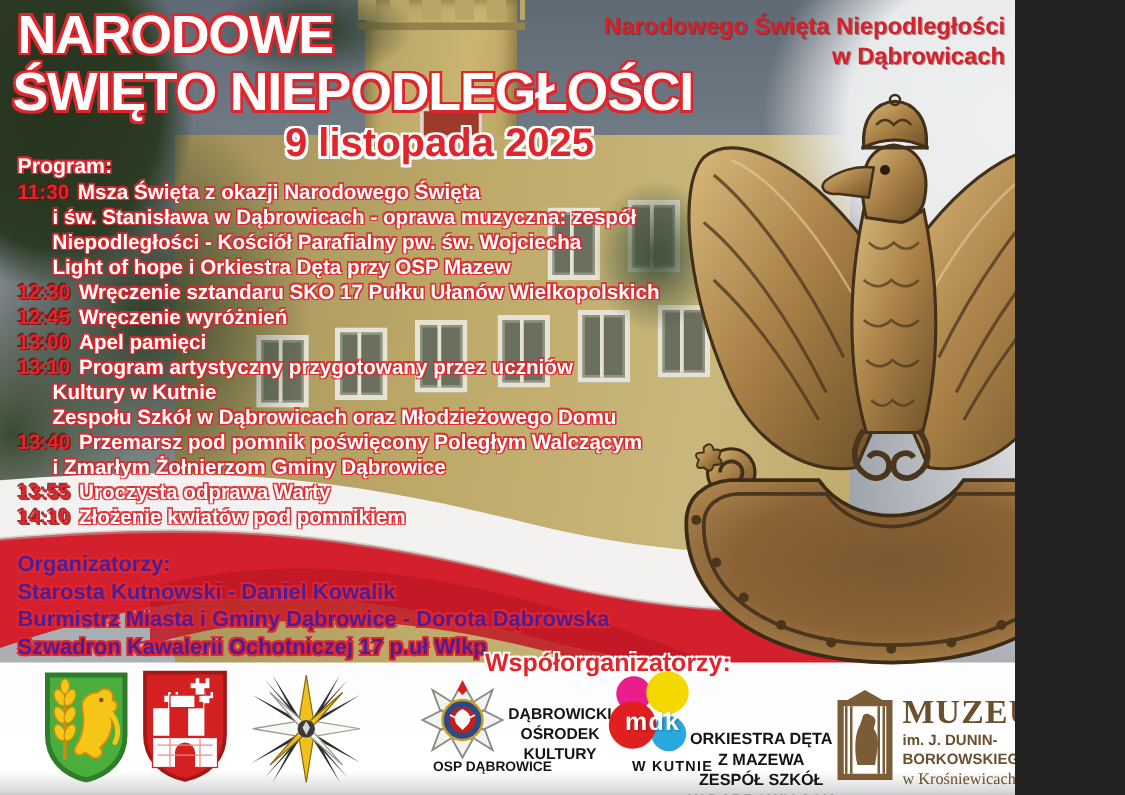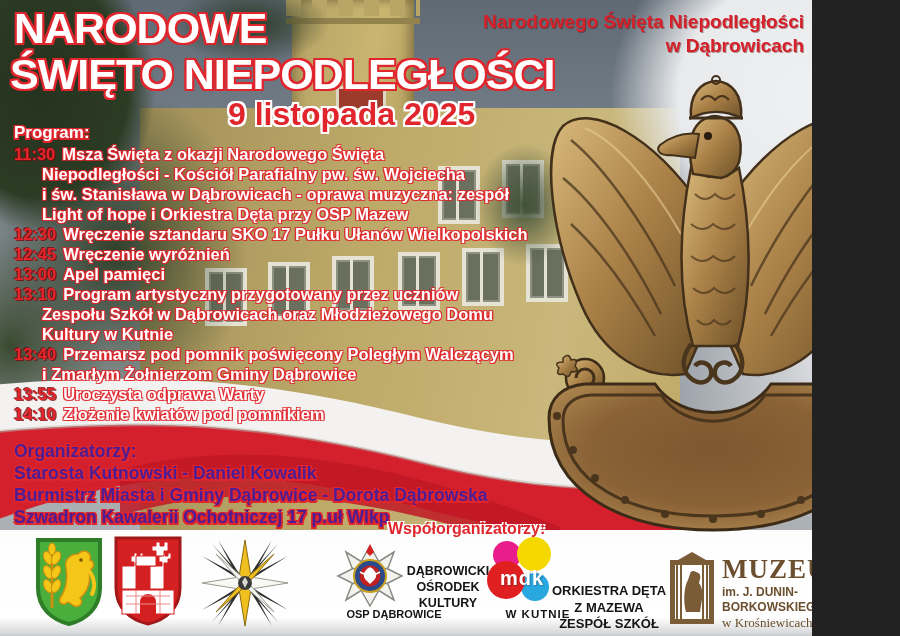--- a/index.html
+++ b/index.html
@@ -64,21 +64,21 @@
     text-shadow:-1.2px -1.2px 0 rgba(224,37,44,.85),1.2px -1.2px 0 rgba(224,37,44,.85),
       -1.2px 1.2px 0 rgba(224,37,44,.85),1.2px 1.2px 0 rgba(224,37,44,.85);}
   .pline.cont{padding-left:28px;}
   .ptime{color:#e5242b;margin-right:7px;
     text-shadow:-1.2px -1.2px 0 rgba(120,10,14,.8),1.2px 1.2px 0 rgba(120,10,14,.8);}
   .ptime:empty{margin-right:0;}
   .organizers{position:absolute;left:14px;top:440px;width:520px;}
   .ohead,.oline{font-size:17.5px;line-height:22px;font-weight:bold;color:#4c1d95;white-space:nowrap;
     text-shadow:-1.5px -1.5px 0 #e0252c,1.5px -1.5px 0 #e0252c,-1.5px 1.5px 0 #e0252c,
       1.5px 1.5px 0 #e0252c,0 1.5px 0 #e0252c,0 -1.5px 0 #e0252c;}
-  .coorg-head{position:absolute;left:388px;top:520px;font-size:16px;font-weight:bold;color:#e0252c;
+  .coorg-head{position:absolute;left:388px;top:520px;font-size:20px;font-weight:bold;color:#e0252c;
     text-shadow:-1.5px -1.5px 0 #fff,1.5px -1.5px 0 #fff,-1.5px 1.5px 0 #fff,1.5px 1.5px 0 #fff;}
 
   
   .logo{position:absolute;}
   .logo-label{font-weight:bold;color:#141414;text-align:center;margin-left:16px;}
   .osp-label{position:absolute;left:328px;top:608px;width:100px;font-size:11px;}
   .dok-text{position:absolute;left:402px;top:563px;width:92px;font-size:12.5px;line-height:16px;
     font-weight:bold;color:#141414;text-align:center;}
   .mdk{position:absolute;left:487px;top:541px;width:66px;height:86px;}
   .mdk .c{position:absolute;border-radius:50%;}
@@ -197,29 +197,29 @@
   <div class="tdate">9 listopada 2025</div>
 
   <div class="corner">
     <div>Narodowego Święta Niepodległości</div>
     <div>w Dąbrowicach</div>
   </div>
 
   <div class="program">
     <div class="phead">Program:</div>
     <div class="pline"><span class="ptime">11:30</span><span>Msza Święta z okazji Narodowego Święta</span></div>
+    <div class="pline cont"><span>i św. Stanisława w Dąbrowicach - oprawa muzyczna: zespół</span></div>
     <div class="pline cont"><span>Niepodległości - Kościół Parafialny pw. św. Wojciecha</span></div>
-    <div class="pline cont"><span>i św. Stanisława w Dąbrowicach - oprawa muzyczna: zespół</span></div>
     <div class="pline cont"><span>Light of hope i Orkiestra Dęta przy OSP Mazew</span></div>
     <div class="pline"><span class="ptime">12:30</span><span>Wręczenie sztandaru SKO 17 Pułku Ułanów Wielkopolskich</span></div>
     <div class="pline"><span class="ptime">12:45</span><span>Wręczenie wyróżnień</span></div>
     <div class="pline"><span class="ptime">13:00</span><span>Apel pamięci</span></div>
     <div class="pline"><span class="ptime">13:10</span><span>Program artystyczny przygotowany przez uczniów</span></div>
+    <div class="pline cont"><span>Kultury w Kutnie</span></div>
     <div class="pline cont"><span>Zespołu Szkół w Dąbrowicach oraz Młodzieżowego Domu</span></div>
-    <div class="pline cont"><span>Kultury w Kutnie</span></div>
     <div class="pline"><span class="ptime">13:40</span><span>Przemarsz pod pomnik poświęcony Poległym Walczącym</span></div>
     <div class="pline cont"><span>i Zmarłym Żołnierzom Gminy Dąbrowice</span></div>
     <div class="pline"><span class="ptime">13:55</span><span>Uroczysta odprawa Warty</span></div>
     <div class="pline"><span class="ptime">14:10</span><span>Złożenie kwiatów pod pomnikiem</span></div>
   </div>
 
   <div class="organizers">
     <div class="ohead">Organizatorzy:</div>
     <div class="oline">Starosta Kutnowski - Daniel Kowalik</div>
     <div class="oline">Burmistrz Miasta i Gminy Dąbrowice - Dorota Dąbrowska</div>

